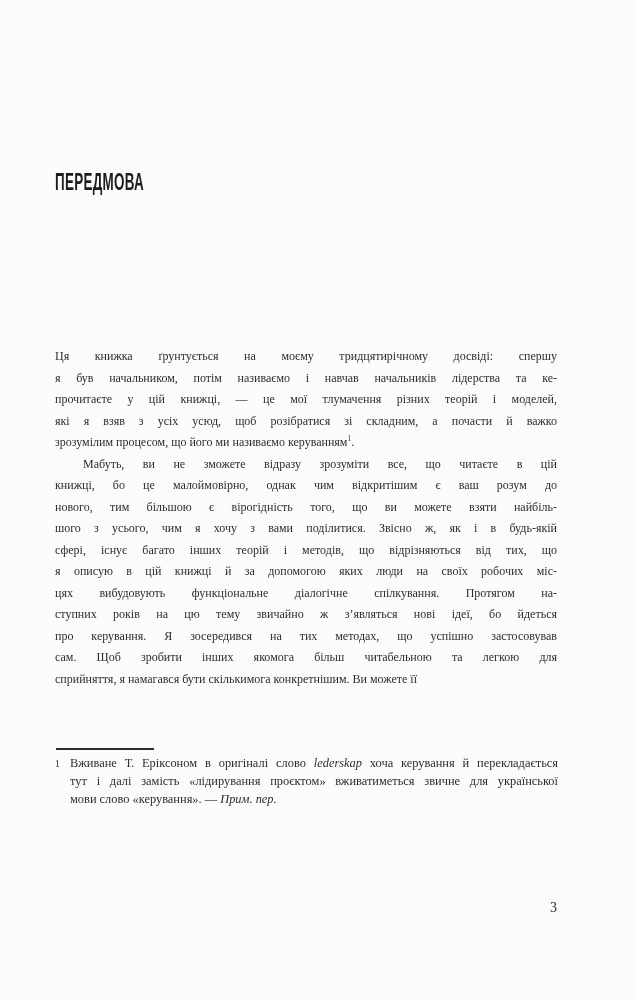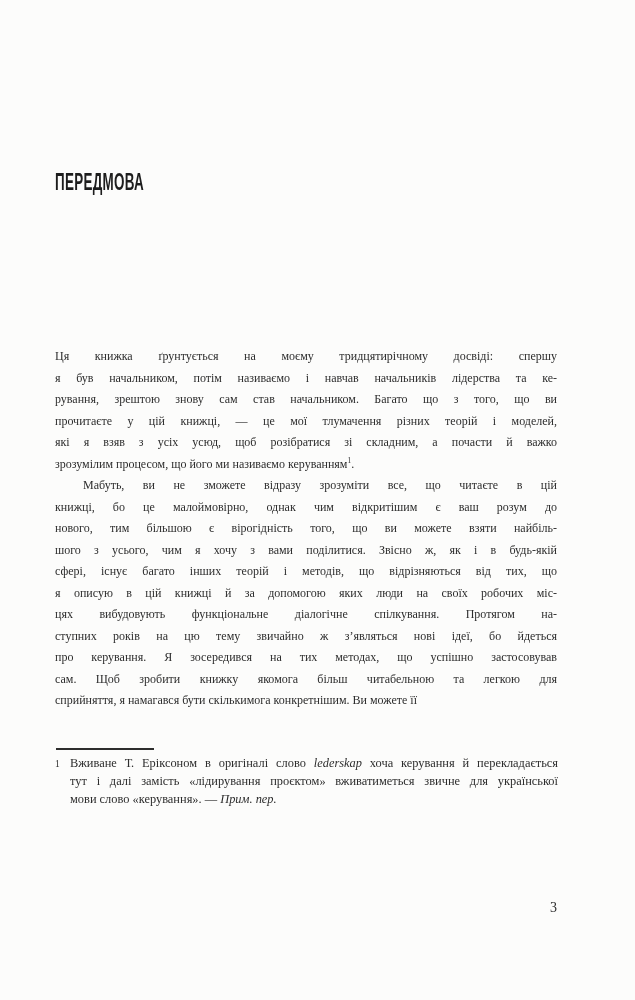--- a/index.html
+++ b/index.html
@@ -85,36 +85,35 @@
 <body>
 
 <div class="page">
 
   <h1 class="heading"><span class="heading-inner">ПЕРЕДМОВА</span></h1>
 
   <main class="body-text">
     <div class="para">
         <div class="tline"><span>Ця книжка ґрунтується на моєму тридцятирічному досвіді: спершу</span></div>
         <div class="tline"><span>я був начальником, потім називаємо і навчав начальників лідерства та ке-</span></div>
-        <div class="tline"><span>рування, зрештою знову сам став начальником. Багато що з того, що ви</span></div>
         <div class="tline"><span>прочитаєте у цій книжці, — це мої тлумачення різних теорій і моделей,</span></div>
         <div class="tline"><span>які я взяв з усіх усюд, щоб розібратися зі складним, а почасти й важко</span></div>
         <div class="tline tline-last"><span>зрозумілим процесом, що його ми називаємо керуванням</span><span class="sup">1</span><span>.</span></div>
       </div>
     <div class="para para-indent">
         <div class="tline"><span>Мабуть, ви не зможете відразу зрозуміти все, що читаєте в цій</span></div>
         <div class="tline"><span>книжці, бо це малоймовірно, однак чим відкритішим є ваш розум до</span></div>
         <div class="tline"><span>нового, тим більшою є вірогідність того, що ви можете взяти найбіль-</span></div>
         <div class="tline"><span>шого з усього, чим я хочу з вами поділитися. Звісно ж, як і в будь-якій</span></div>
         <div class="tline"><span>сфері, існує багато інших теорій і методів, що відрізняються від тих, що</span></div>
         <div class="tline"><span>я описую в цій книжці й за допомогою яких люди на своїх робочих міс-</span></div>
         <div class="tline"><span>цях вибудовують функціональне діалогічне спілкування. Протягом на-</span></div>
         <div class="tline"><span>ступних років на цю тему звичайно ж зʼявляться нові ідеї, бо йдеться</span></div>
         <div class="tline"><span>про керування. Я зосередився на тих методах, що успішно застосовував</span></div>
-        <div class="tline"><span>сам. Щоб зробити книжку якомога більш читабельною та легкою для</span></div>
+        <div class="tline"><span>сам. Щоб зробити інших якомога більш читабельною та легкою для</span></div>
         <div class="tline tline-last"><span>сприйняття, я намагався бути скількимога конкретнішим. Ви можете її</span></div>
       </div>
   </main>
 
   <div class="fn-rule"></div>
 
   <div class="footnote">
     <span class="fn-marker">1</span>
     <div class="fn-lines">
         <div class="tline"><span>Вживане Т. Еріксоном в оригіналі слово </span><span class="it">lederskap</span><span> хоча керування й перекладається</span></div>

